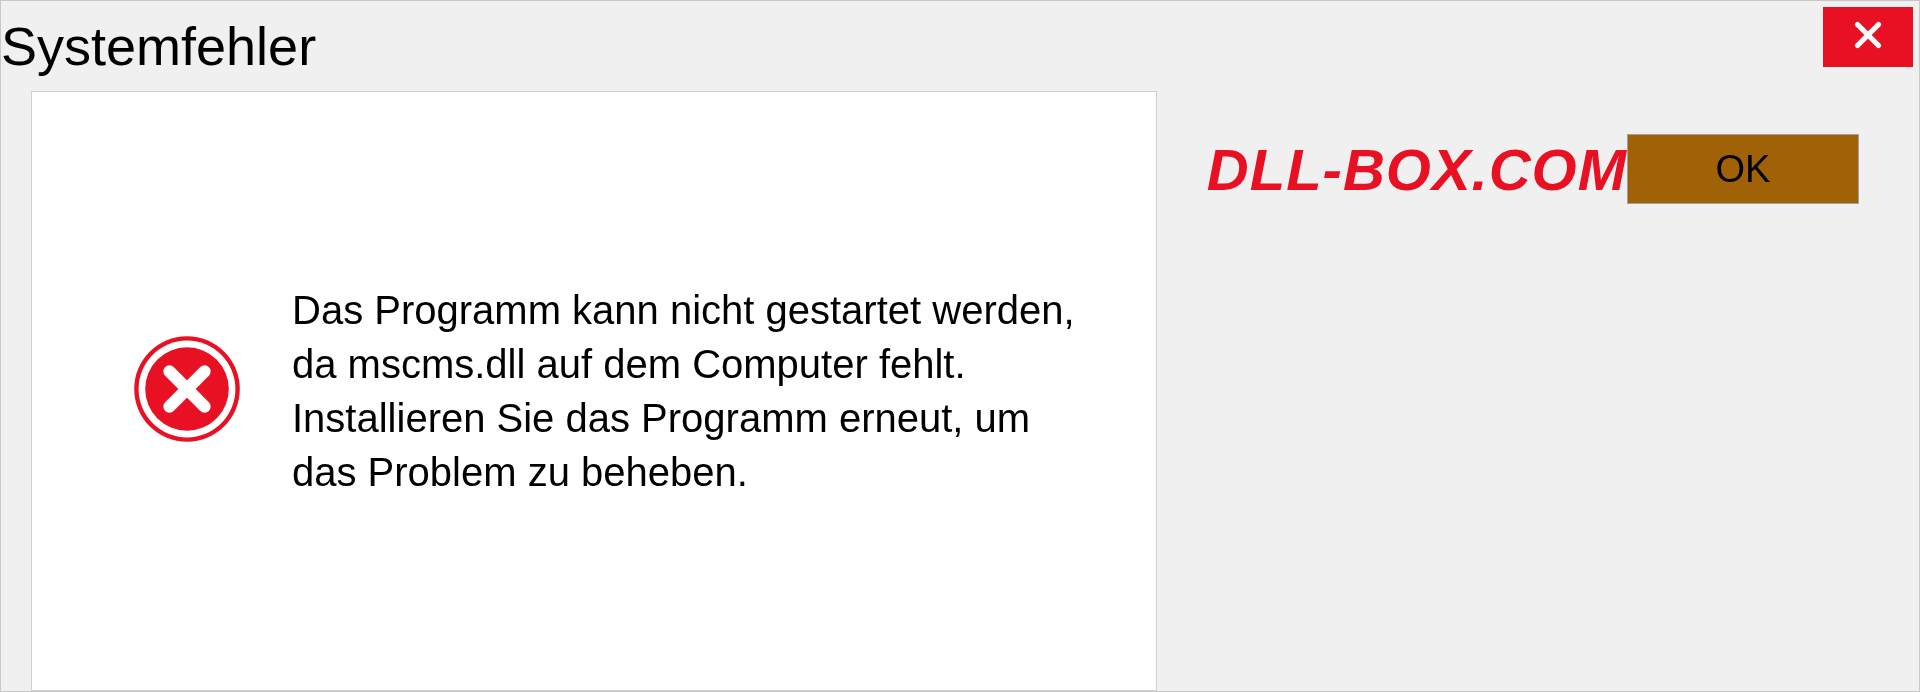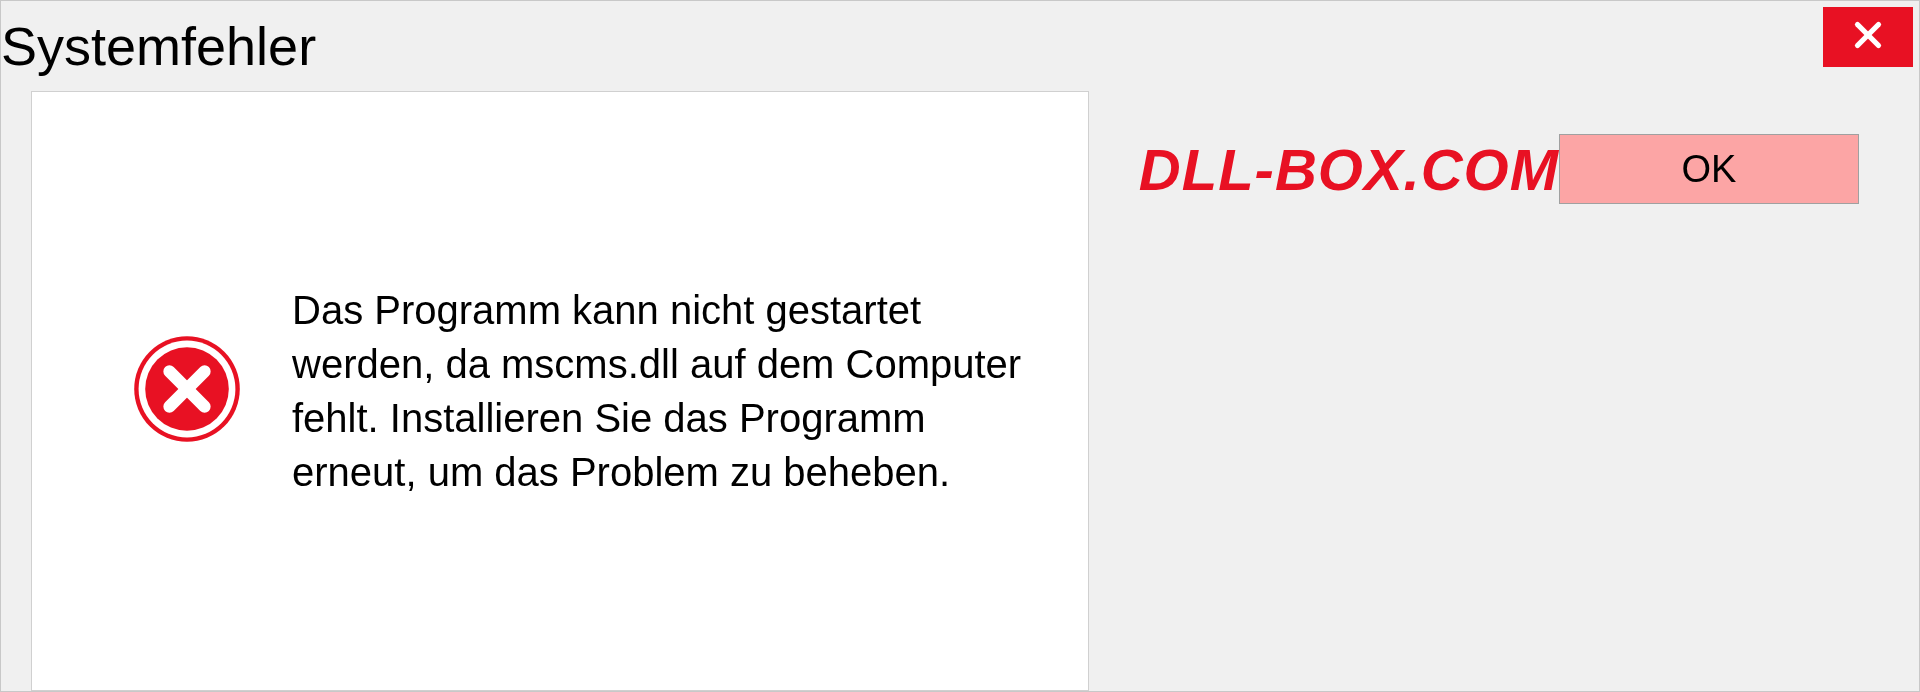--- a/index.html
+++ b/index.html
@@ -103,23 +103,23 @@
     .watermark {
       font-size: 58px;
       font-weight: 900;
       color: #e81123;
       font-style: italic;
       letter-spacing: 1px;
       font-family: Arial, sans-serif;
     }
     
     .ok-button {
-      width: 300px;
+      width: 232px;
       height: 70px;
-      background: #fca5a5;
+      background: #a16207;
       border: 1px solid #a0a0a0;
       font-size: 38px;
       color: #000000;
       cursor: pointer;
       display: flex;
       align-items: center;
       justify-content: center;
       font-family: 'Segoe UI', Tahoma, Arial, sans-serif;
     }
   </style>

